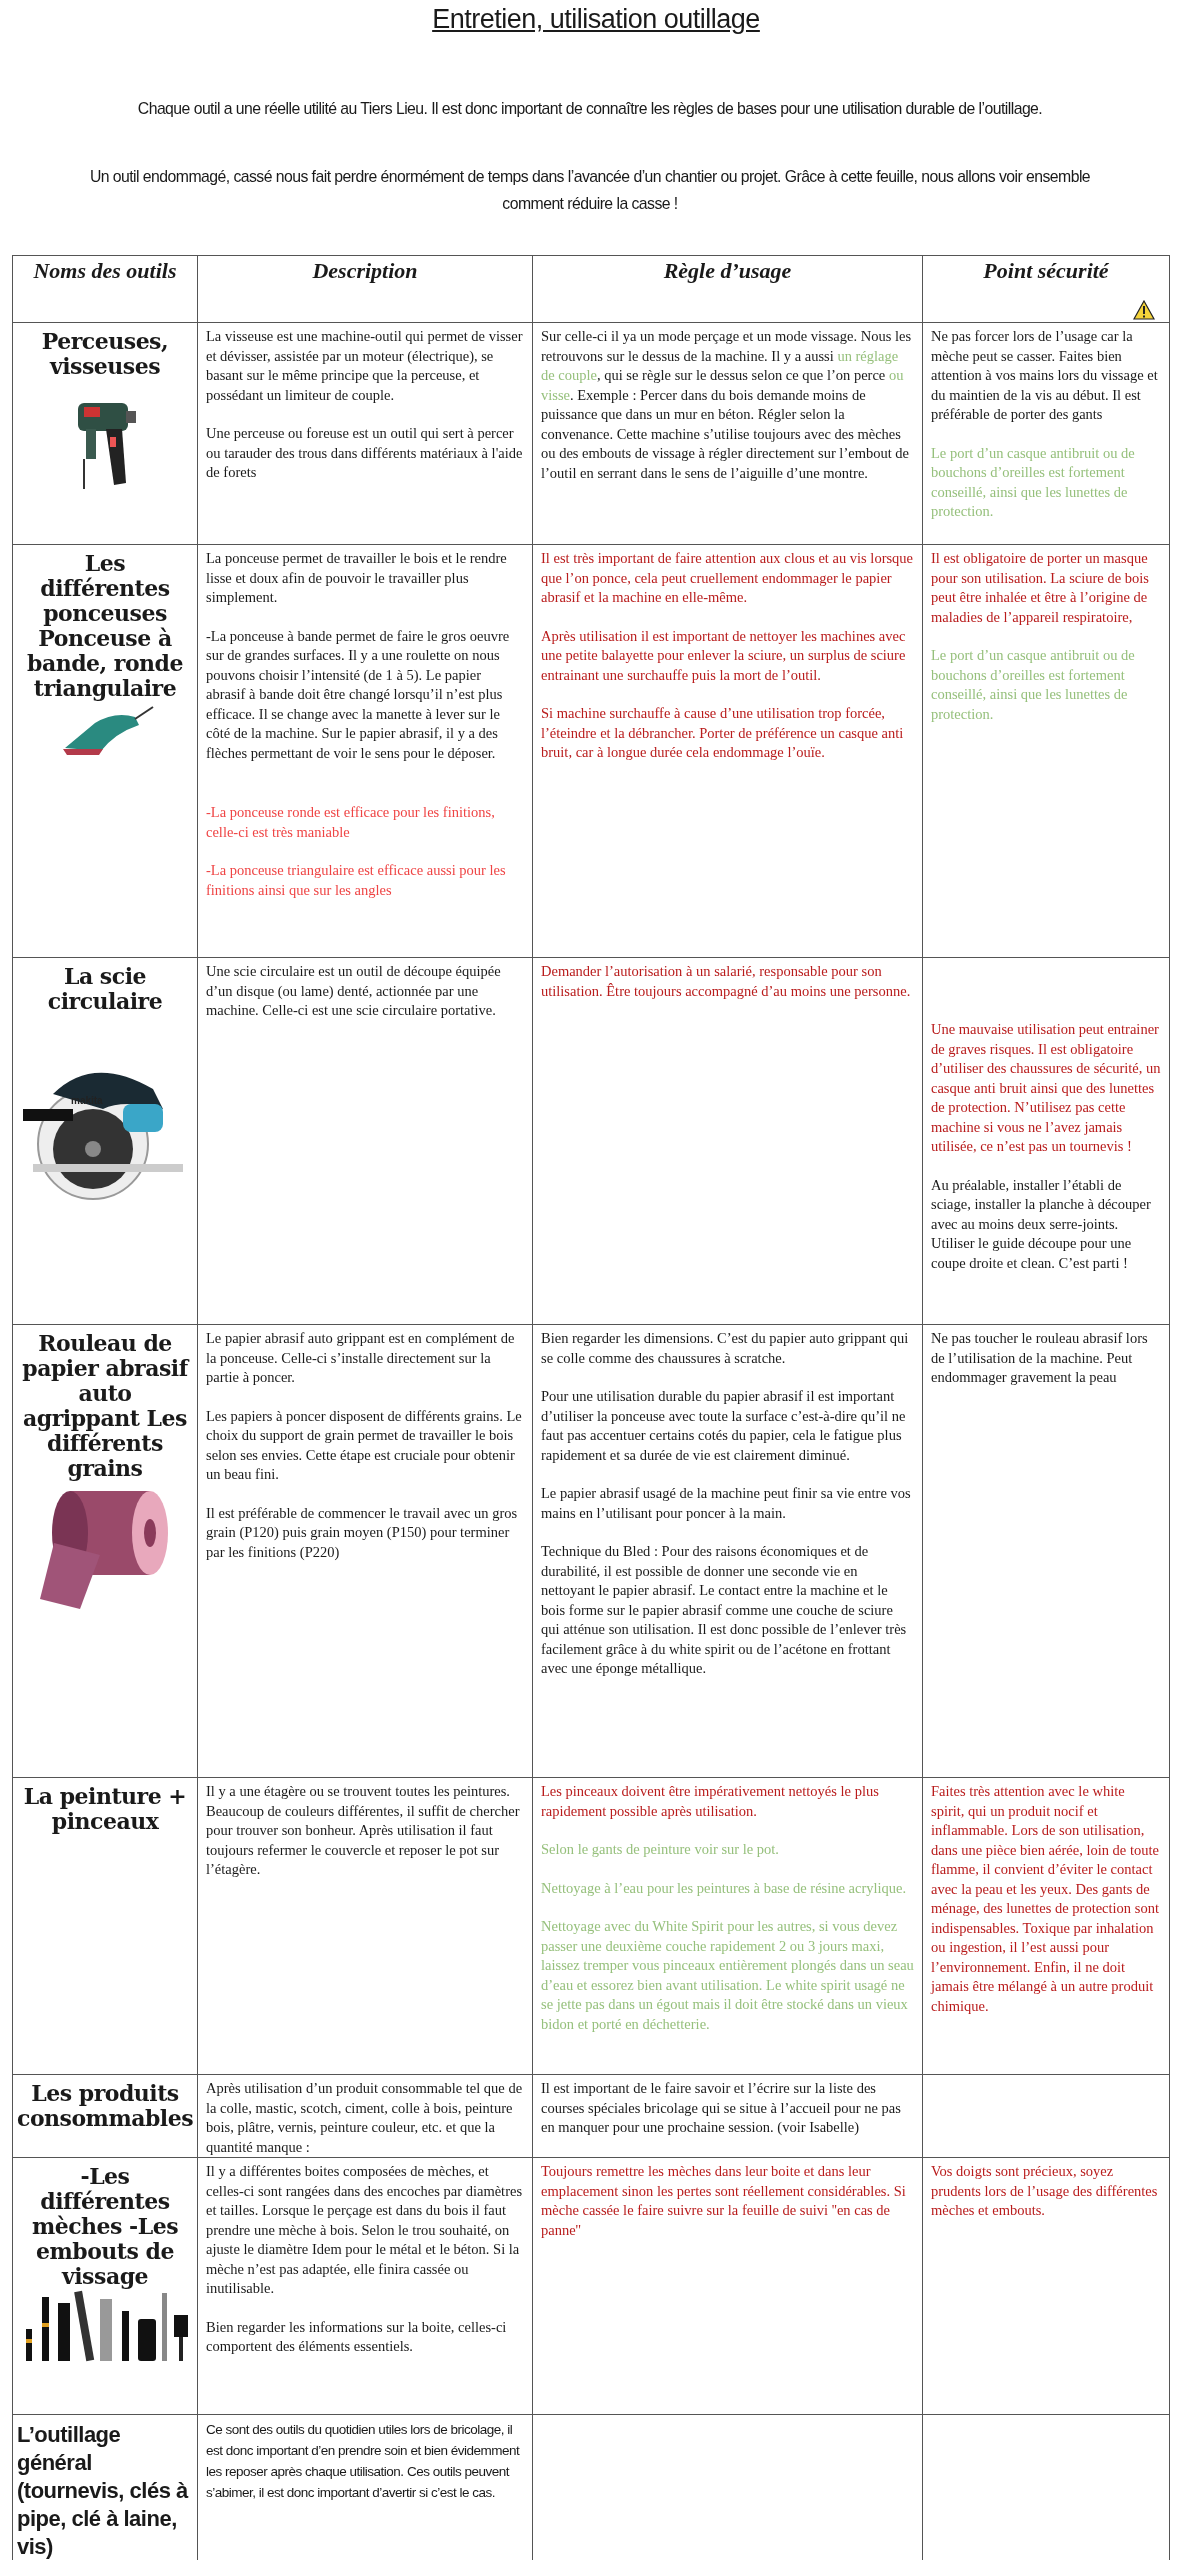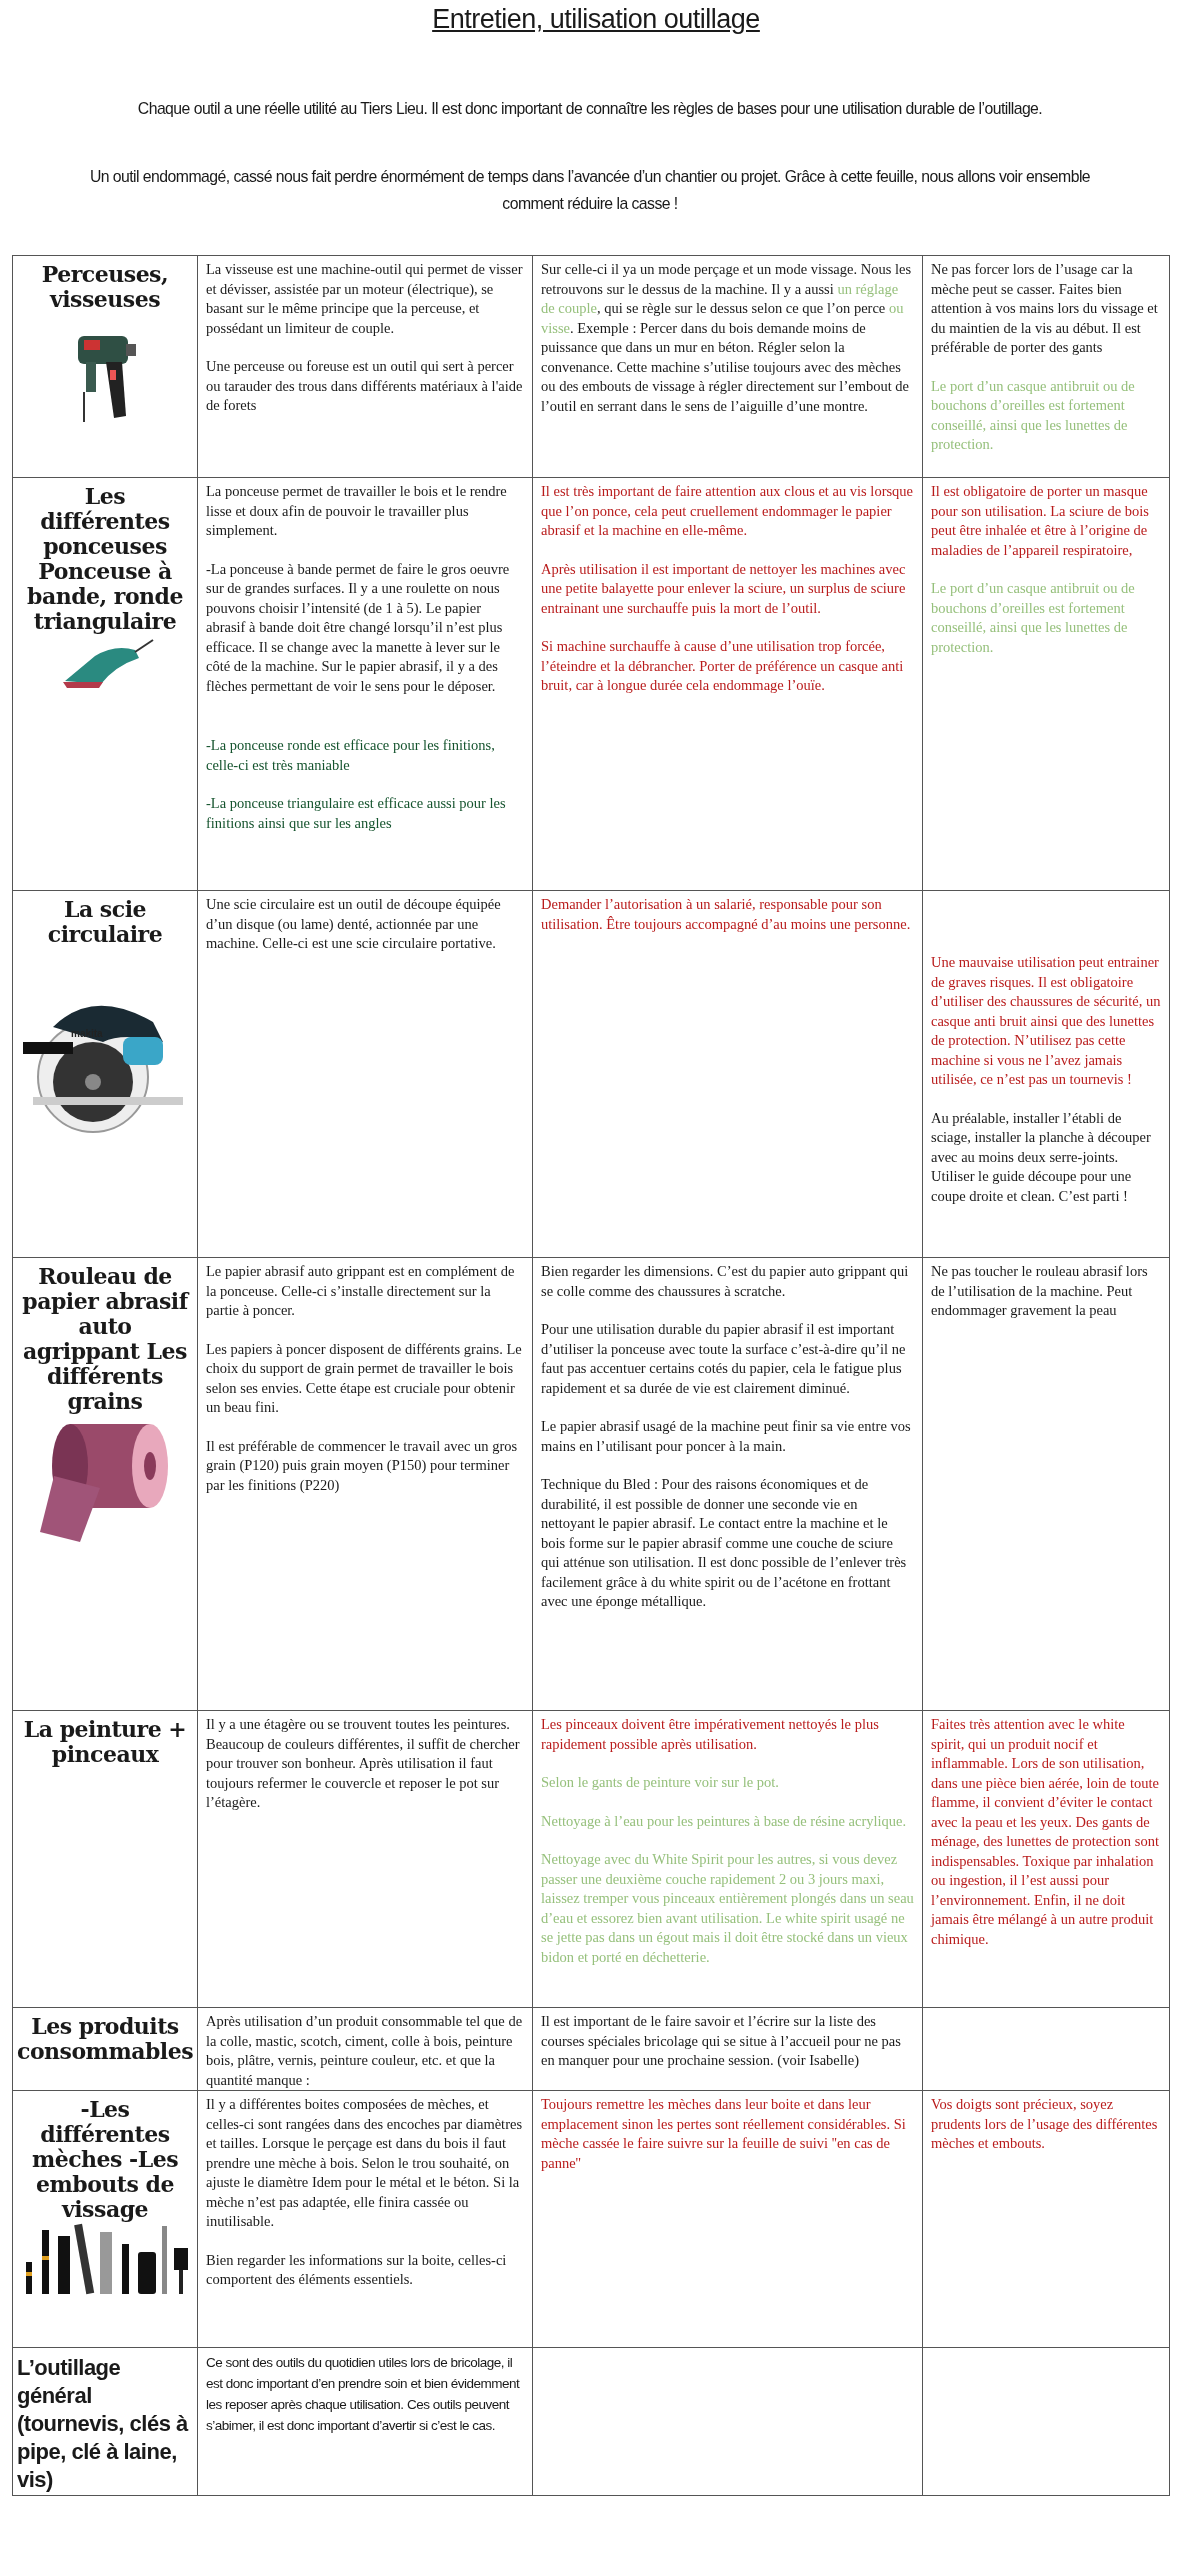--- a/index.html
+++ b/index.html
@@ -12,38 +12,51 @@
   table.tools td, table.tools th { border: 1.5px solid #555; vertical-align: top; padding: 0; }
   col.c1 { width: 185px; } col.c2 { width: 335px; } col.c3 { width: 390px; } col.c4 { width: 247px; }
   th { font-family: "Liberation Serif", serif; font-style: italic; font-weight: bold; font-size: 22px; text-align: center; height: 64px; position: relative; padding-top: 2px !important; }
   .warn { position: absolute; right: 14px; bottom: 2px; width: 22px; height: 20px; }
   td.name { text-align: center; font-weight: bold; font-size: 22px; line-height: 25px; padding: 6px 4px 0 4px !important; font-family: "DejaVu Serif", serif; }
   td.name .nm { display: block; letter-spacing: -0.5px; }
   td.cell { font-size: 14.5px; line-height: 19.5px; padding: 4px 8px 0 8px !important; font-family: "Liberation Serif", serif; }
   td.cell p { margin: 0 0 19px 0; }
   .red { color: #b91c1c; }
   .green { color: #96c07c; }
-  .gray { color: #14532d; }
+  .gray { color: #ef4444; }
   .img { margin: 14px auto 0 auto; display: block; }
 </style>
 </head>
 <body>
 
 <div class="title">Entretien, utilisation outillage</div>
 <div class="intro p1">Chaque outil a une réelle utilité au Tiers Lieu. Il est donc important de connaître les règles de bases pour une utilisation durable de l’outillage.</div>
 <div class="intro p2">Un outil endommagé, cassé nous fait perdre énormément de temps dans l’avancée d’un chantier ou projet. Grâce à cette feuille, nous allons voir ensemble comment réduire la casse !</div>
 
 <table class="tools">
   <colgroup>
       <col class="c1">
       <col class="c2">
       <col class="c3">
       <col class="c4">
     </colgroup>
   <tbody>
+      <tr>
+    <th>Noms des outils</th>
+    <th>Description</th>
+    <th>Règle d’usage</th>
+    <th>
+      <span>Point sécurité</span>
+      <svg class="warn" viewBox="0 0 22 20">
+        <polygon points="11,1 21,19 1,19" fill="#f5d43a" stroke="#222" stroke-width="1.2"></polygon>
+        <rect x="10" y="6" width="2" height="8" fill="#222"></rect>
+        <rect x="10" y="15.5" width="2" height="2" fill="#222"></rect>
+      </svg>
+    </th>
+  </tr>
 
   <tr style="height:222px;">
     <td class="name">
       <span class="nm">Perceuses, visseuses</span>
       <svg class="img" width="70" height="100" viewBox="0 0 70 100">
         <rect x="8" y="10" width="50" height="28" rx="6" fill="#2f4f44"></rect>
         <rect x="56" y="18" width="10" height="12" fill="#555"></rect>
         <rect x="14" y="14" width="16" height="10" fill="#c33"></rect>
         <path d="M36 36 L52 36 L56 90 L44 92 Z" fill="#222"></path>
         <rect x="40" y="44" width="6" height="10" fill="#e55"></rect>

